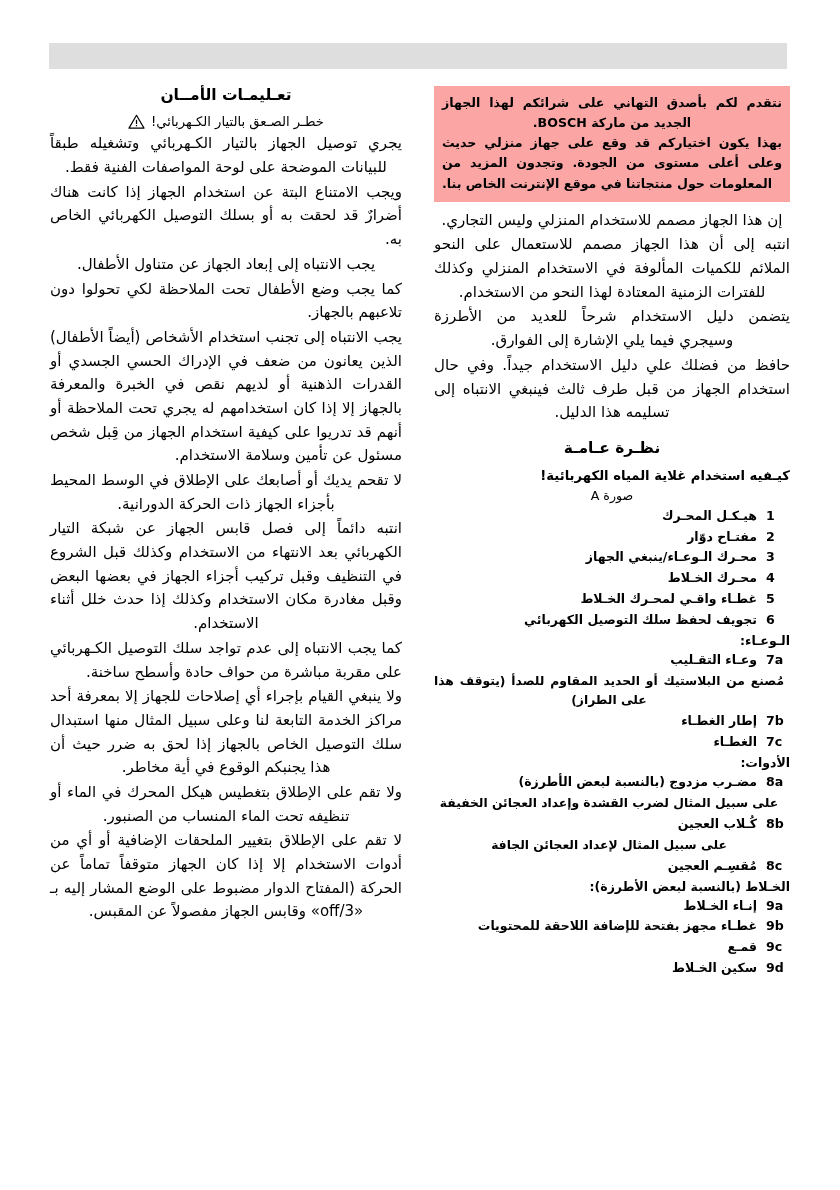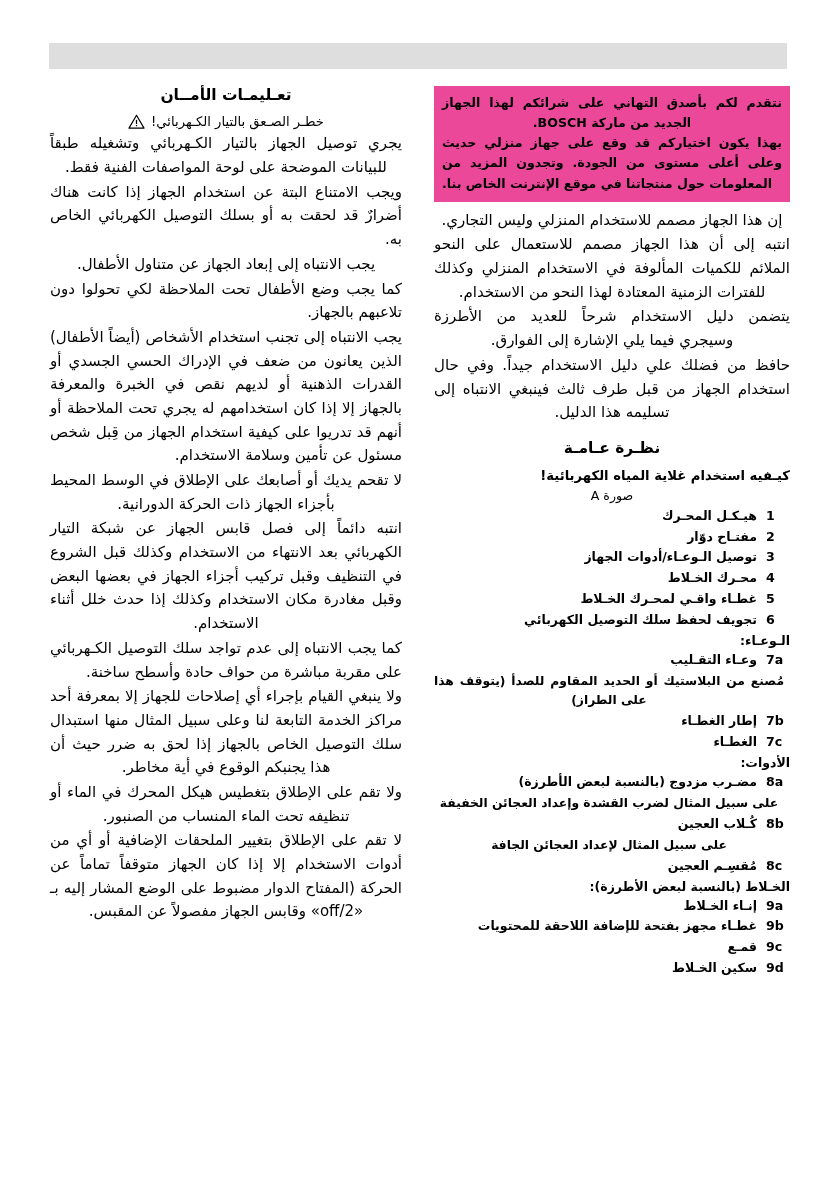--- a/index.html
+++ b/index.html
@@ -79,21 +79,21 @@
     margin: 0 0 1px 0;
     text-align: justify;
     text-align-last: center;
   }
   p.para.last-right {
     text-align-last: right;
   }
 
   
   .intro-box {
-    background: #ec4899;
+    background: #fca5a5;
     padding: 7px 8px 8px 8px;
     margin: 0 0 7px 0;
     box-sizing: border-box;
   }
   .intro-box p {
     font-size: 12.6px;
     font-weight: bold;
     line-height: 1.6;
     margin: 0;
     text-align: justify;
@@ -206,21 +206,21 @@
         <li class="part">
           <span class="num">1</span>
           <span class="lbl">هيـكـل المحـرك</span>
         </li>
         <li class="part">
           <span class="num">2</span>
           <span class="lbl">مفتـاح دوّار</span>
         </li>
         <li class="part">
           <span class="num">3</span>
-          <span class="lbl">توصيل الـوعـاء/أدوات الجهاز</span>
+          <span class="lbl">محـرك الـوعـاء/ينبغي الجهاز</span>
         </li>
         <li class="part">
           <span class="num">4</span>
           <span class="lbl">محـرك الخـلاط</span>
         </li>
         <li class="part">
           <span class="num">5</span>
           <span class="lbl">غطـاء واقـي لمحـرك الخـلاط</span>
         </li>
         <li class="part">
@@ -311,19 +311,19 @@
       <p class="para">يجري توصيل الجهاز بالتيار الكـهربائي وتشغيله طبقاً للبيانات الموضحة على لوحة المواصفات الفنية فقط.</p>
       <p class="para last-right">ويجب الامتناع البتة عن استخدام الجهاز إذا كانت هناك أضرارٌ قد لحقت به أو بسلك التوصيل الكهربائي الخاص به.</p>
       <p class="para">يجب الانتباه إلى إبعاد الجهاز عن متناول الأطفال.</p>
       <p class="para last-right">كما يجب وضع الأطفال تحت الملاحظة لكي تحولوا دون تلاعبهم بالجهاز.</p>
       <p class="para last-right">يجب الانتباه إلى تجنب استخدام الأشخاص (أيضاً الأطفال) الذين يعانون من ضعف في الإدراك الحسي الجسدي أو القدرات الذهنية أو لديهم نقص في الخبرة والمعرفة بالجهاز إلا إذا كان استخدامهم له يجري تحت الملاحظة أو أنهم قد تدريوا على كيفية استخدام الجهاز من قِبل شخص مسئول عن تأمين وسلامة الاستخدام.</p>
       <p class="para">لا تقحم يديك أو أصابعك على الإطلاق في الوسط المحيط بأجزاء الجهاز ذات الحركة الدورانية.</p>
       <p class="para">انتبه دائماً إلى فصل قابس الجهاز عن شبكة التيار الكهربائي بعد الانتهاء من الاستخدام وكذلك قبل الشروع في التنظيف وقبل تركيب أجزاء الجهاز في بعضها البعض وقبل مغادرة مكان الاستخدام وكذلك إذا حدث خلل أثناء الاستخدام.</p>
       <p class="para last-right">كما يجب الانتباه إلى عدم تواجد سلك التوصيل الكـهربائي على مقربة مباشرة من حواف حادة وأسطح ساخنة.</p>
       <p class="para">ولا ينبغي القيام بإجراء أي إصلاحات للجهاز إلا بمعرفة أحد مراكز الخدمة التابعة لنا وعلى سبيل المثال منها استبدال سلك التوصيل الخاص بالجهاز إذا لحق به ضرر حيث أن هذا يجنبكم الوقوع في أية مخاطر.</p>
       <p class="para">ولا تقم على الإطلاق بتغطيس هيكل المحرك في الماء أو تنظيفه تحت الماء المنساب من الصنبور.</p>
-      <p class="para">لا تقم على الإطلاق بتغيير الملحقات الإضافية أو أي من أدوات الاستخدام إلا إذا كان الجهاز متوقفاً تماماً عن الحركة (المفتاح الدوار مضبوط على الوضع المشار إليه بـ «2/off» وقابس الجهاز مفصولاً عن المقبس.</p>
+      <p class="para">لا تقم على الإطلاق بتغيير الملحقات الإضافية أو أي من أدوات الاستخدام إلا إذا كان الجهاز متوقفاً تماماً عن الحركة (المفتاح الدوار مضبوط على الوضع المشار إليه بـ «3/off» وقابس الجهاز مفصولاً عن المقبس.</p>
 
     </div>
 
   </div>
 
 </div>
 
 </body></html>

